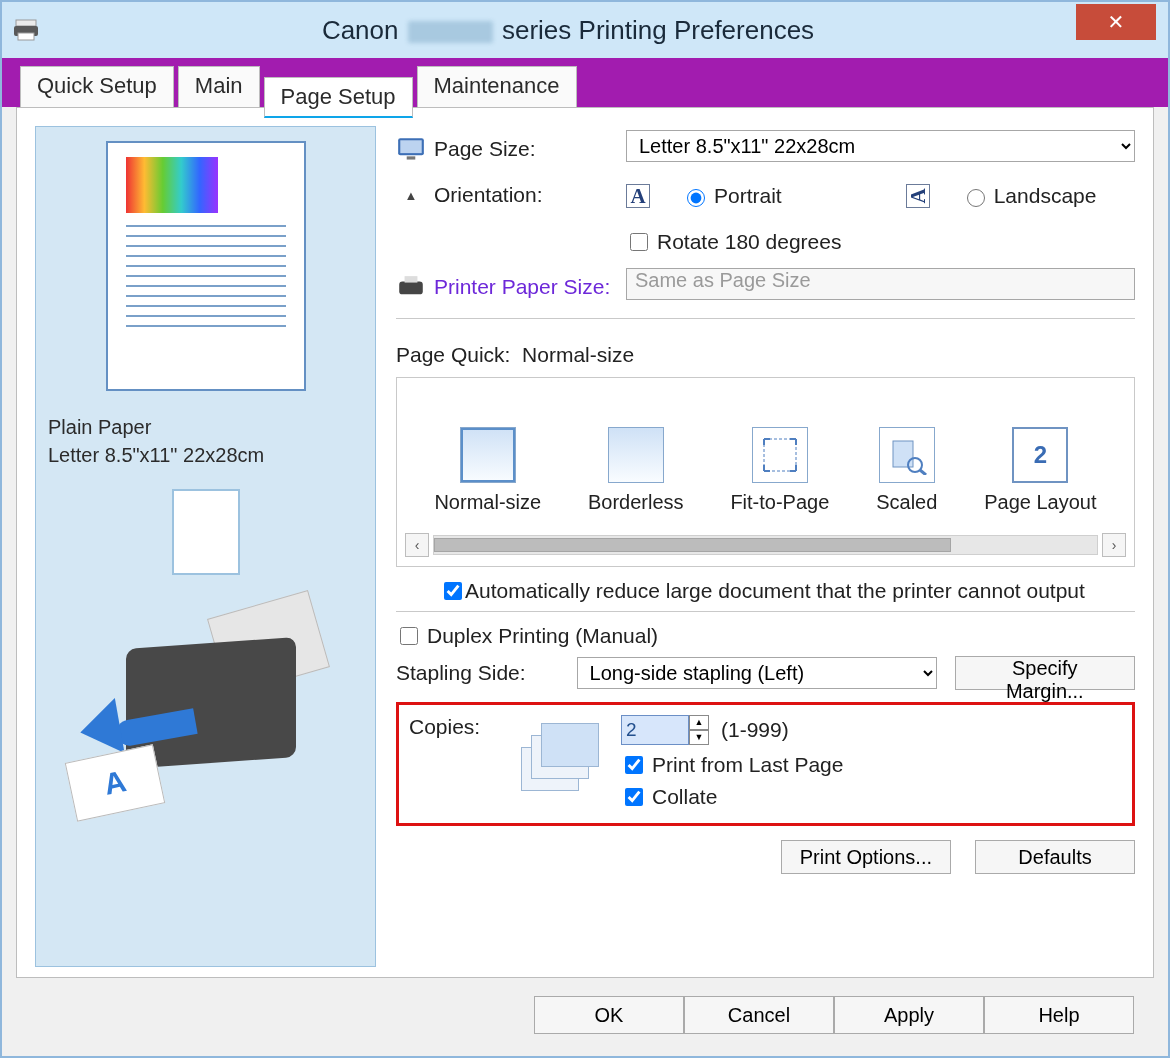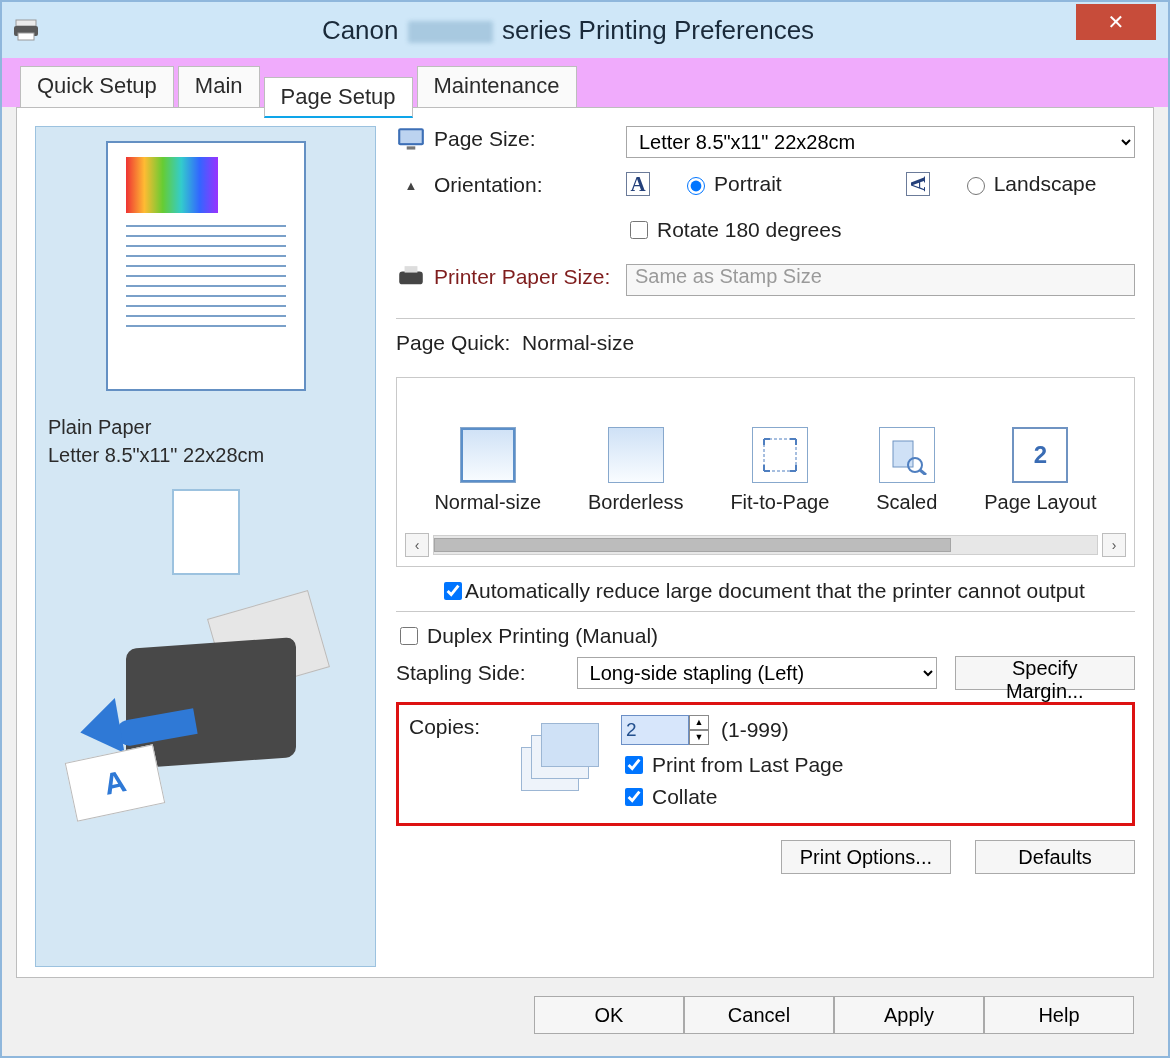--- a/index.html
+++ b/index.html
@@ -3,51 +3,51 @@
 <meta charset="utf-8">
 <style>
   * { box-sizing: border-box; font-family: "Segoe UI", Tahoma, sans-serif; }
   body { margin: 0; background: #fff; width: 1170px; height: 1058px; overflow: hidden; }
   .window { width: 1170px; height: 1058px; border: 2px solid #8fb7dc; background: #f0f0f0; display: flex; flex-direction: column; }
   .titlebar { height: 56px; background: #cfe7f8; display: flex; align-items: center; padding: 0 12px 0 10px; }
   .titlebar .printer-icon { width: 28px; height: 24px; margin-right: 20px; }
   .titlebar .title { flex: 1; color: #1a2a3a; font-size: 26px; text-align: center; }
   .titlebar .blurred { display:inline-block; width:85px; height:22px; background:#a8c9e0; border-radius:2px; filter: blur(2px); vertical-align:middle; margin:0 2px;}
   .titlebar .close { width: 80px; height: 36px; background: #c74c3a; color: #fff; display:flex; align-items:center; justify-content:center; margin-top:-16px; font-size:20px;}
-  .tabs { display:flex; padding: 8px 0 0 18px; background:#f0abfc;text-align:center; }
+  .tabs { display:flex; padding: 8px 0 0 18px; background:#a21caf;text-align:center; }
   .tab { border:1px solid #bdbdbd; border-bottom:none; padding:6px 16px; font-size:22px; color:#2b2b2b; background:#fafafa; margin-right:4px; cursor:pointer; }
   .tab.active { background:#fff; position:relative; top:11px; border-bottom:2px solid #0ea5e9; }
   .tab-body { flex:1; margin: 0 14px 0 14px; background:#fff; border:1px solid #bdbdbd; padding:18px 18px 10px 18px; display:flex; gap:20px; }
 
   .preview-pane { width:341px; background:#d4e7f4; border:1px solid #9cc2df; display:flex; flex-direction:column; align-items:center; padding:14px 12px; }
   .preview-page { width:200px; height:250px; background:#fff; border:2px solid #6490c3; display:flex; flex-direction:column; padding:14px 18px; }
   .preview-spectrum { height:56px; width: 92px; background: linear-gradient(90deg,#e33,#fb3,#6c3,#3cc,#36f,#93f); margin-bottom:8px;}
   .preview-line { height:2px; background:#7aa0c9; margin:4px 0; }
   .preview-label { align-self:flex-start; margin-top:22px; font-size:20px; color:#2b2b2b; line-height:1.4;}
   .preview-thumb { width:68px; height:86px; border:2px solid #9cc2df; background:#fff; margin-top:20px; }
   .printer-illustration { margin-top:28px; width:280px; height:210px; position:relative;}
   .printer-illustration .body { position:absolute; left:60px; top:40px; width:170px; height:120px; background:#484848; border-radius:10px; transform: skewY(-4deg); }
   .printer-illustration .lid { position:absolute; left:150px; top:0; width:105px; height:80px; background:#e6e6e6; border:1px solid #bbb; transform: rotate(-16deg); }
   .printer-illustration .arrow { position:absolute; left:20px; top:100px; width:110px; height:50px; }
   .printer-illustration .arrow .shaft { width:80px; height:26px; background:#2f79d6; border-radius:13px 0 0 13px; position:absolute; right:0; top:12px; transform: rotate(-10deg);}
   .printer-illustration .arrow .head { width:0; height:0; border-right:40px solid #2f79d6; border-top:28px solid transparent; border-bottom:28px solid transparent; position:absolute; left:-6px; top:-2px; transform: rotate(-10deg);}
   .printer-illustration .paper { position:absolute; left:4px; top:150px; width:90px; height:60px; background:#fff; border:1px solid #bbb; transform: rotate(-12deg); display:flex;align-items:center;justify-content:center;color:#2f79d6;font-weight:bold;font-size:30px;}
 
   .settings-pane { flex:1; display:flex; flex-direction:column; font-size:21px; color:#222; }
-  .row { display:flex; align-items:flex-start; margin-bottom:10px; min-height:36px;}
+  .row { display:flex; align-items:flex-end; margin-bottom:10px; min-height:36px;}
   .label-col { width:230px; display:flex; align-items:center; gap:8px; }
   .icon-box { width:30px; height:26px; display:inline-flex; align-items:center; justify-content:center;}
   select, .dropdown { flex:1; height:32px; border:1px solid #a7a7a7; background:#fff; font-size:20px; padding:0 8px; }
   .dropdown.disabled { color:#9a9a9a; background:#f7f7f7;}
   .radio-row { display:flex; align-items:center; gap:32px; }
   .radio-item { display:flex; align-items:center; gap:6px; }
   .small-icon { width:24px; height:24px; border:1px solid #6b7b99; display:inline-flex; align-items:center; justify-content:center; font-family: Georgia, serif; font-weight:bold; color:#24407a;}
   .small-icon.land { transform: rotate(-90deg);}
   input[type=radio], input[type=checkbox] { width:18px; height:18px; }
-  .disabled-text { color:#7f1d1d; }
+  .disabled-text { color:#6d28d9; }
   hr.sep { border:none; border-top:1px solid #c9c9c9; margin:8px 0 12px 0; }
 
   .layout-strip { border:1px solid #c9c9c9; height:190px; position:relative; }
   .layout-items { display:flex; justify-content:space-around; align-items:flex-end; height:136px; padding:10px 14px 0 14px;}
   .layout-item { display:flex; flex-direction:column; align-items:center; gap:8px; font-size:20px; cursor:pointer;}
   .layout-thumb { width:56px; height:56px; background:linear-gradient(#cfe1f6,#f9fcff); border:1px solid #87a8cd; display:flex; align-items:center; justify-content:center; position:relative;}
   .layout-item.selected .layout-thumb { box-shadow:0 0 0 2px #5b8fc9 inset; }
   .layout-scroll { position:absolute; bottom:8px; left:8px; right:8px; height:26px; display:flex; align-items:center; }
   .layout-scroll .arrow-btn { width:24px; height:24px; border:1px solid #bdbdbd; background:#f5f5f5; display:flex;align-items:center;justify-content:center; cursor:pointer; font-size:14px; color:#555;}
   .layout-scroll .track { flex:1; height:20px; background:#e7e7e7; border:1px solid #cfcfcf; margin:0 4px; display:flex; align-items:center;}
@@ -186,21 +186,21 @@
         <div class="label-col">
           <span class="icon-box">
             <svg viewBox="0 0 28 24">
                 <rect x="3" y="7" width="22" height="12" rx="3" fill="#454545"></rect>
                 <rect x="8" y="2" width="12" height="6" fill="#ddd"></rect>
               </svg>
           </span>
           <span class="disabled-text">Printer Paper Size:</span>
         </div>
         <div class="dropdown disabled">
-          <span>Same as Stamp Size</span>
+          <span>Same as Page Size</span>
         </div>
       </div>
 
       <hr class="sep">
 
       <div class="row">
         <span>Page Quick:</span>&nbsp;&nbsp;
         <span>Normal-size</span>
       </div>
 

